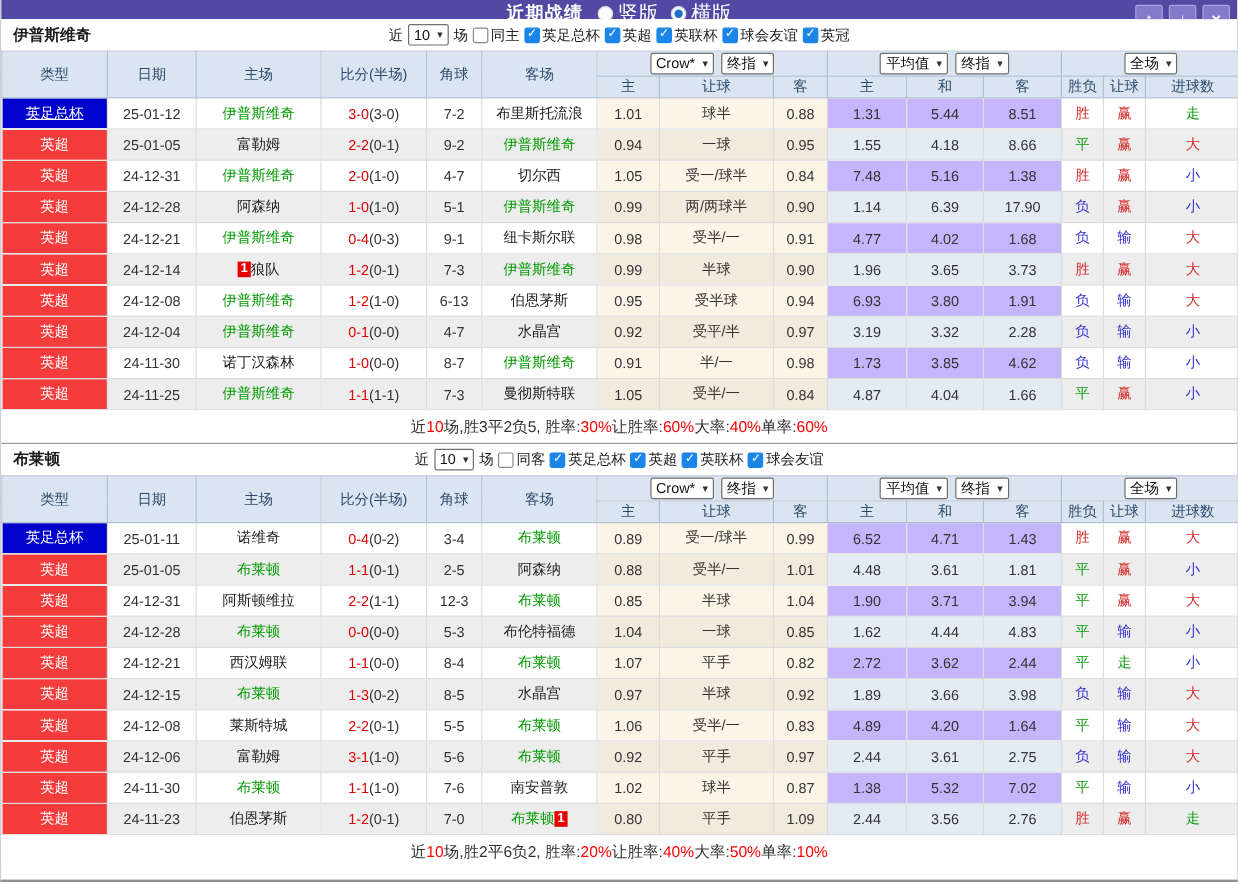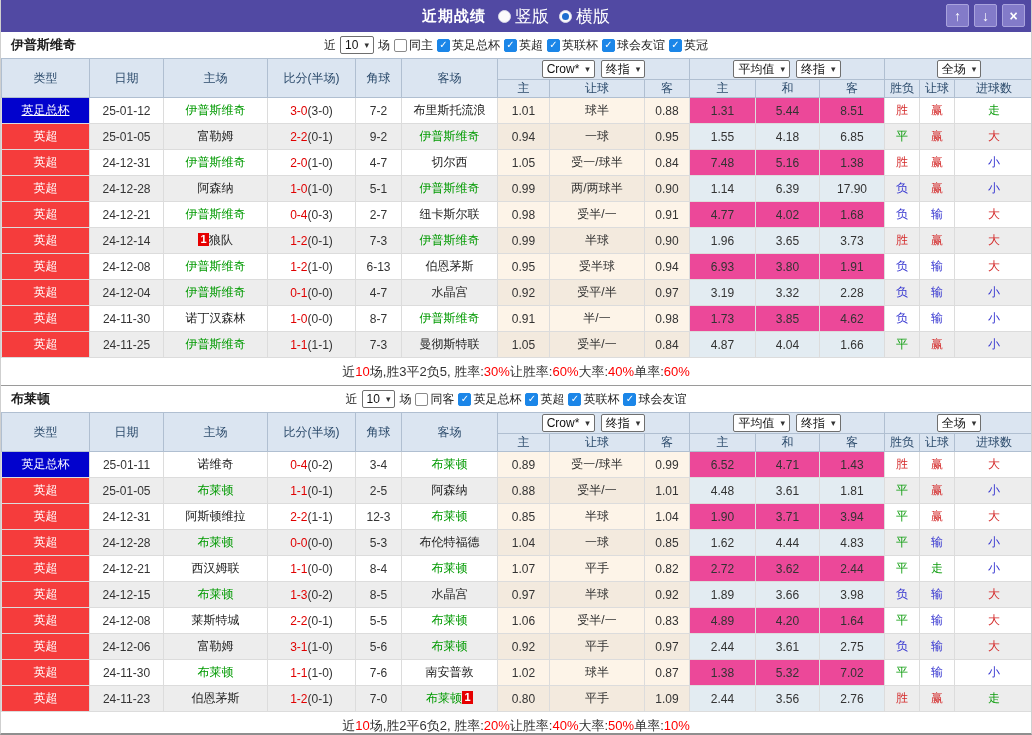--- a/index.html
+++ b/index.html
@@ -2,21 +2,21 @@
 <html style="--accent-purple: #5149a3; --league-red: #f53c3c; --cup-blue: #0202cd; --focus-green: #009a00; --score-red: #e00000; --win-red: #d42a2a; --draw-green: #0f9d0f; --lose-blue: #3434d0; --checkbox-blue: #1b86e8;"><head>
 <meta charset="utf-8">
 <style>
   * { margin:0; padding:0; box-sizing:border-box; }
   body { background:#fff; font-family:"Liberation Sans","DejaVu Sans",sans-serif; }
   .page { width:1032px; height:735px; margin:0 auto; background:#fff; overflow:hidden;
           border-left:1px solid #cfcfcf; border-right:1px solid #cfcfcf;
           border-bottom:2px solid #8f8f8f; }
 
   
-  .titlebar { height:32px; background:var(--accent-purple,#5149a3); display:flex; align-items:center; position:relative; }
+  .titlebar { height:16px; background:var(--accent-purple,#5149a3); display:flex; align-items:flex-start; position:relative; }
   .titlebar-center { flex:1; display:flex; justify-content:center; align-items:center; gap:12px; color:#fff; }
   .title { font-size:15px; font-weight:bold; letter-spacing:1px; }
   .radio-opt { display:inline-flex; align-items:center; gap:4px; font-size:17px; cursor:pointer; color:#fff; }
   .radio { width:13px; height:13px; border-radius:50%; background:#fbfbfb; border:1px solid #d9d9e8; position:relative; display:inline-block; }
   .radio.checked::after { content:""; position:absolute; left:2px; top:2px; right:2px; bottom:2px; border-radius:50%; background:#1f6fd0; }
   .win-buttons { position:absolute; right:6px; top:4px; display:flex; gap:5px; }
   .win-btn { width:23px; height:23px; background:#837bc9; border:1px solid #a9a3dd; color:#fff;
              display:flex; align-items:center; justify-content:center; border-radius:2px; cursor:pointer;
              font-size:14px; font-weight:bold; font-family:inherit; }
   .win-glyph { line-height:1; }
@@ -40,21 +40,21 @@
   table.results-table { width:1032px; border-collapse:collapse; table-layout:fixed; }
   thead th { background:#dbe5f1; color:#2b4a6b; font-weight:normal; font-size:12px;
              border:1px solid #b0bfd1; overflow:hidden; white-space:nowrap; }
   tr.h1 th { height:21px; } tr.h2 th { height:18px; }
   .group-selects { display:flex; justify-content:center; align-items:center; gap:6px; }
   tbody td { border:1px solid #dcdcdc; text-align:center; font-size:12px; color:#333; height:26px;
              padding:0 1px; overflow:hidden; white-space:nowrap; }
   tr.odd td { background:#ffffff; }
   tr.even td { background:#ededed; }
   tr.odd td.warm { background:#fdf4e8; } tr.even td.warm { background:#f3eade; }
-  tr.odd td.cool { background:#ec4899;margin-top:20px; } tr.even td.cool { background:#e3ecf2; }
+  tr.odd td.cool { background:#c4b5fd;margin-top:20px; } tr.even td.cool { background:#e3ecf2; }
   td.type { color:#fff; cursor:pointer; }
   tr.odd td.type.bg-red, tr.even td.type.bg-red { background:var(--league-red,#f53c3c); }
   tr.odd td.type.bg-blue, tr.even td.type.bg-blue { background:var(--cup-blue,#0202cd); }
   .type-text.u { text-decoration:underline; }
   .focus-team { color:var(--focus-green,#009a00); }
   .plain-team { color:#222; }
   .score-ft { color:var(--score-red,#e00000); }
   .score-ht { color:#333; }
   .res-r { color:var(--win-red,#d42a2a); }
   .res-g { color:var(--draw-green,#0f9d0f); }
@@ -227,21 +227,21 @@
               <td class="date">25-01-05</td>
               <td class="team"><span class="plain-team">富勒姆</span></td>
               <td class="score"><span class="score-ft">2-2</span><span class="score-ht">(0-1)</span></td>
               <td class="corners">9-2</td>
               <td class="team"><span class="focus-team">伊普斯维奇</span></td>
               <td class="warm">0.94</td>
               <td class="warm">一球</td>
               <td class="warm">0.95</td>
               <td class="cool">1.55</td>
               <td class="cool">4.18</td>
-              <td class="cool">6.85</td>
+              <td class="cool">8.66</td>
               <td class="res res-g">平</td>
               <td class="res res-r">赢</td>
               <td class="res res-r">大</td>
             </tr>
             <tr class="odd">
               <td class="type bg-red"><span class="type-text">英超</span></td>
               <td class="date">24-12-31</td>
               <td class="team"><span class="focus-team">伊普斯维奇</span></td>
               <td class="score"><span class="score-ft">2-0</span><span class="score-ht">(1-0)</span></td>
               <td class="corners">4-7</td>
@@ -271,21 +271,21 @@
               <td class="cool">17.90</td>
               <td class="res res-b">负</td>
               <td class="res res-r">赢</td>
               <td class="res res-b">小</td>
             </tr>
             <tr class="odd">
               <td class="type bg-red"><span class="type-text">英超</span></td>
               <td class="date">24-12-21</td>
               <td class="team"><span class="focus-team">伊普斯维奇</span></td>
               <td class="score"><span class="score-ft">0-4</span><span class="score-ht">(0-3)</span></td>
-              <td class="corners">2-7</td>
+              <td class="corners">9-1</td>
               <td class="team"><span class="plain-team">纽卡斯尔联</span></td>
               <td class="warm">0.98</td>
               <td class="warm">受半/一</td>
               <td class="warm">0.91</td>
               <td class="cool">4.77</td>
               <td class="cool">4.02</td>
               <td class="cool">1.68</td>
               <td class="res res-b">负</td>
               <td class="res res-b">输</td>
               <td class="res res-r">大</td>

